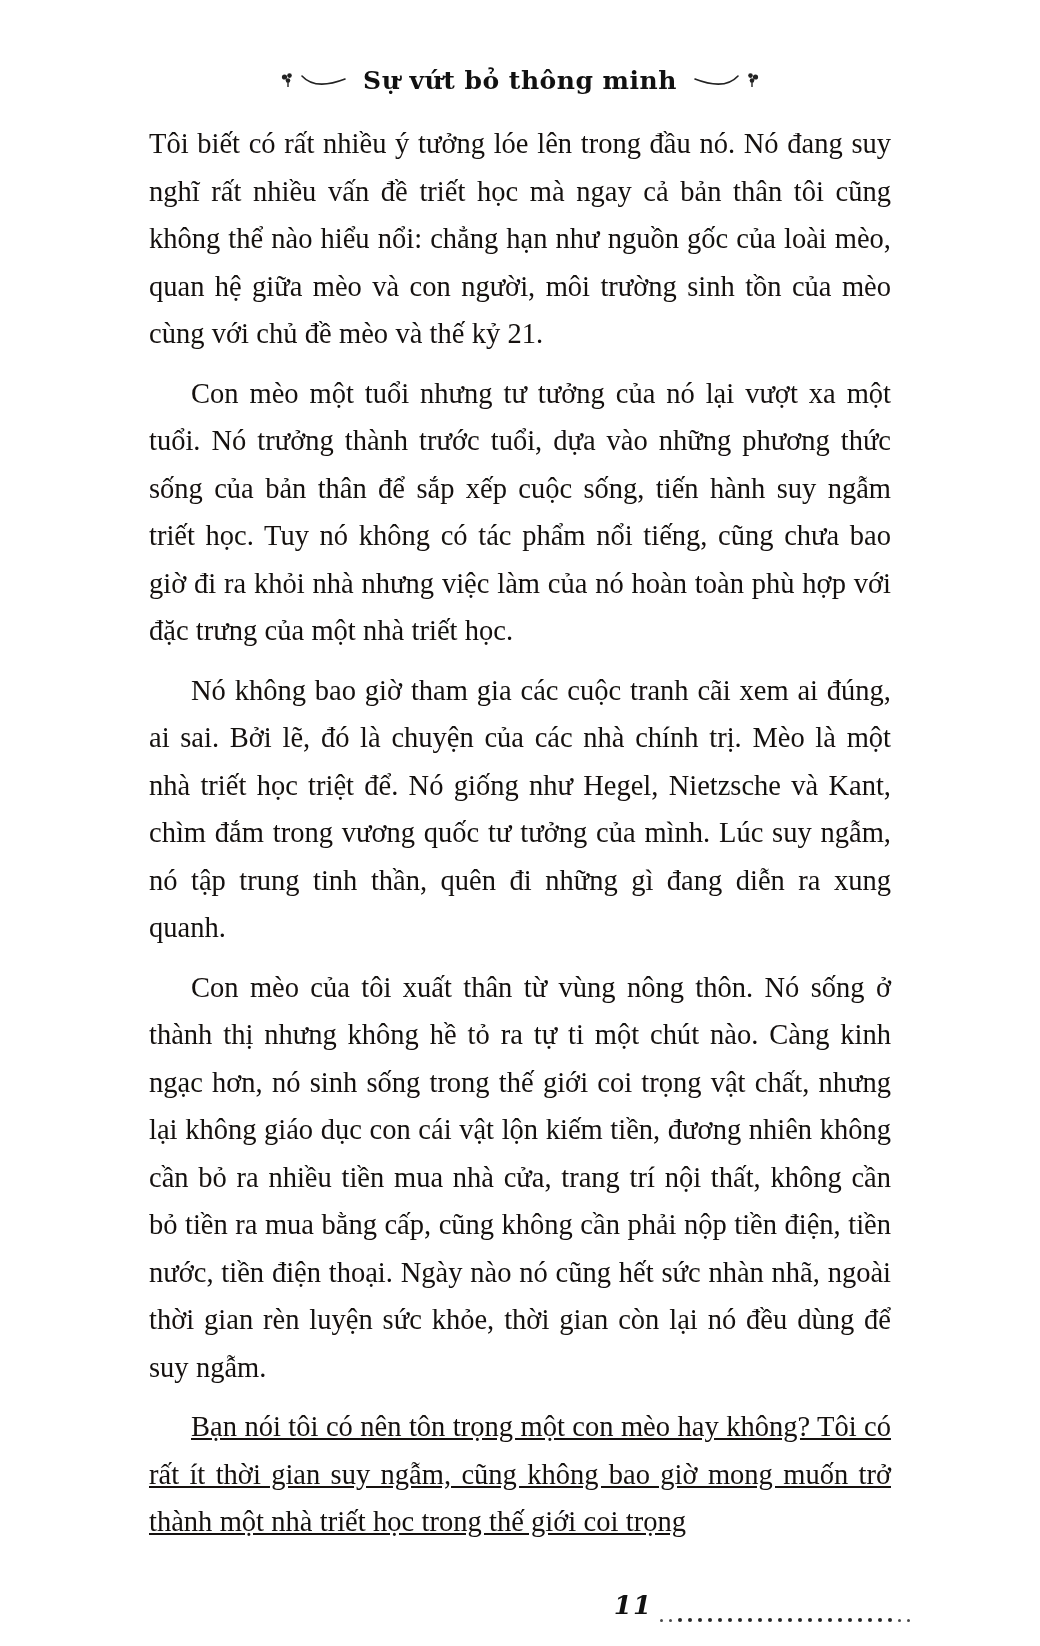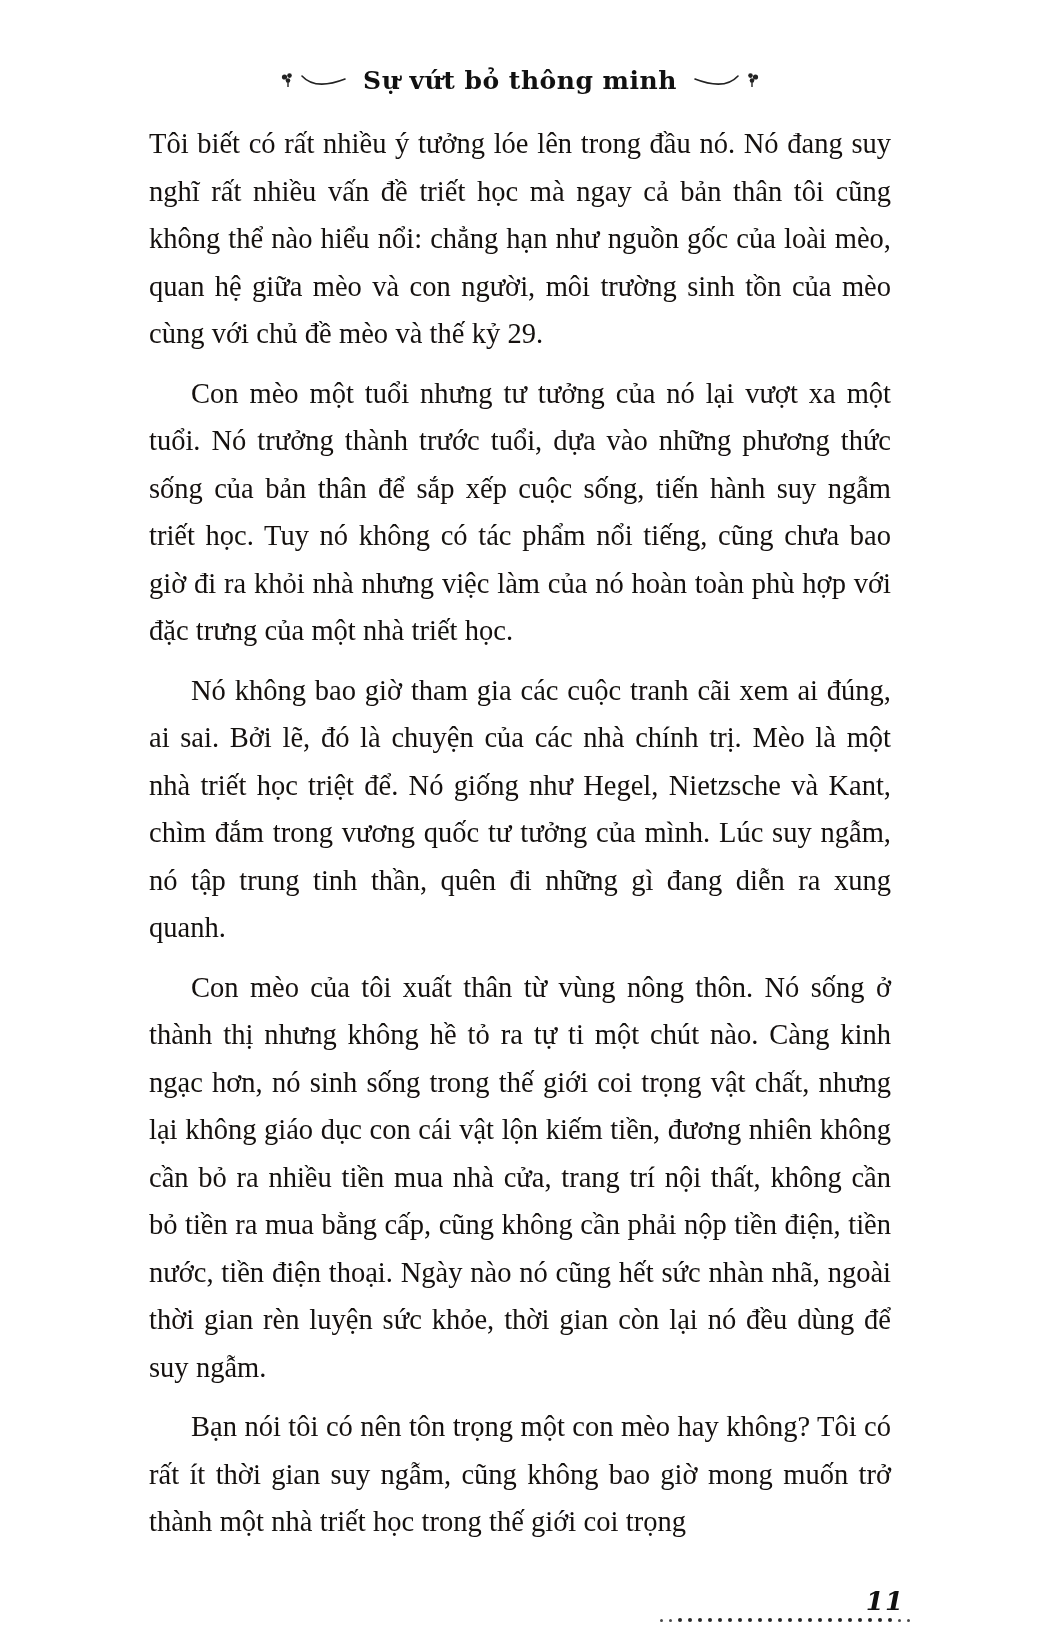--- a/index.html
+++ b/index.html
@@ -57,36 +57,35 @@
     font-size: 28.5px;
     line-height: 47.5px;
     text-align: justify;
     text-justify: inter-word;
     margin: 0 0 12px 0;
     text-indent: 42px;
     color: #15110f;
     word-spacing: 0.2px;
   }
   .para.first { text-indent: 0; }
-  .para:last-child { margin-bottom: 0; }
+  .para:last-child { margin-bottom: 0; text-decoration: underline; }
 
   
   .footer {
     position: absolute;
     left: 0;
     right: 0;
     bottom: 86px;
     height: 60px;
   }
   .folio-wrap {
     position: absolute;
     right: 128px;
     bottom: 0;
     display: flex;
-    flex-direction: column;
     align-items: flex-end;
   }
   .folio-num {
     font-family: "DejaVu Serif", serif;
     font-size: 26px;
     font-weight: 700;
     font-style: italic;
     color: #111;
     margin-right: 8px;
     margin-bottom: 2px;
@@ -134,21 +133,21 @@
       <svg width="18" height="18" viewBox="0 0 18 18" aria-hidden="true">
         <circle cx="12.5" cy="6" r="2.6" fill="#222"></circle>
         <circle cx="7.5" cy="4.6" r="2.3" fill="#222"></circle>
         <circle cx="9" cy="9.6" r="2.3" fill="#222"></circle>
         <path d="M9 11.5 L9 16" stroke="#222" stroke-width="1.4" fill="none"></path>
       </svg>
     </span>
   </div>
 
   <div class="content">
-    <p class="para first">Tôi biết có rất nhiều ý tưởng lóe lên trong đầu nó. Nó đang suy nghĩ rất nhiều vấn đề triết học mà ngay cả bản thân tôi cũng không thể nào hiểu nổi: chẳng hạn như nguồn gốc của loài mèo, quan hệ giữa mèo và con người, môi trường sinh tồn của mèo cùng với chủ đề mèo và thế kỷ 29.</p>
+    <p class="para first">Tôi biết có rất nhiều ý tưởng lóe lên trong đầu nó. Nó đang suy nghĩ rất nhiều vấn đề triết học mà ngay cả bản thân tôi cũng không thể nào hiểu nổi: chẳng hạn như nguồn gốc của loài mèo, quan hệ giữa mèo và con người, môi trường sinh tồn của mèo cùng với chủ đề mèo và thế kỷ 21.</p>
     <p class="para">Con mèo một tuổi nhưng tư tưởng của nó lại vượt xa một tuổi. Nó trưởng thành trước tuổi, dựa vào những phương thức sống của bản thân để sắp xếp cuộc sống, tiến hành suy ngẫm triết học. Tuy nó không có tác phẩm nổi tiếng, cũng chưa bao giờ đi ra khỏi nhà nhưng việc làm của nó hoàn toàn phù hợp với đặc trưng của một nhà triết học.</p>
     <p class="para">Nó không bao giờ tham gia các cuộc tranh cãi xem ai đúng, ai sai. Bởi lẽ, đó là chuyện của các nhà chính trị. Mèo là một nhà triết học triệt để. Nó giống như Hegel, Nietzsche và Kant, chìm đắm trong vương quốc tư tưởng của mình. Lúc suy ngẫm, nó tập trung tinh thần, quên đi những gì đang diễn ra xung quanh.</p>
     <p class="para">Con mèo của tôi xuất thân từ vùng nông thôn. Nó sống ở thành thị nhưng không hề tỏ ra tự ti một chút nào. Càng kinh ngạc hơn, nó sinh sống trong thế giới coi trọng vật chất, nhưng lại không giáo dục con cái vật lộn kiếm tiền, đương nhiên không cần bỏ ra nhiều tiền mua nhà cửa, trang trí nội thất, không cần bỏ tiền ra mua bằng cấp, cũng không cần phải nộp tiền điện, tiền nước, tiền điện thoại. Ngày nào nó cũng hết sức nhàn nhã, ngoài thời gian rèn luyện sức khỏe, thời gian còn lại nó đều dùng để suy ngẫm.</p>
     <p class="para">Bạn nói tôi có nên tôn trọng một con mèo hay không? Tôi có rất ít thời gian suy ngẫm, cũng không bao giờ mong muốn trở thành một nhà triết học trong thế giới coi trọng</p>
   </div>
 
   <div class="footer">
     <div class="folio-wrap">
       <span class="folio-num">11</span>
       <span class="dot-rule">

